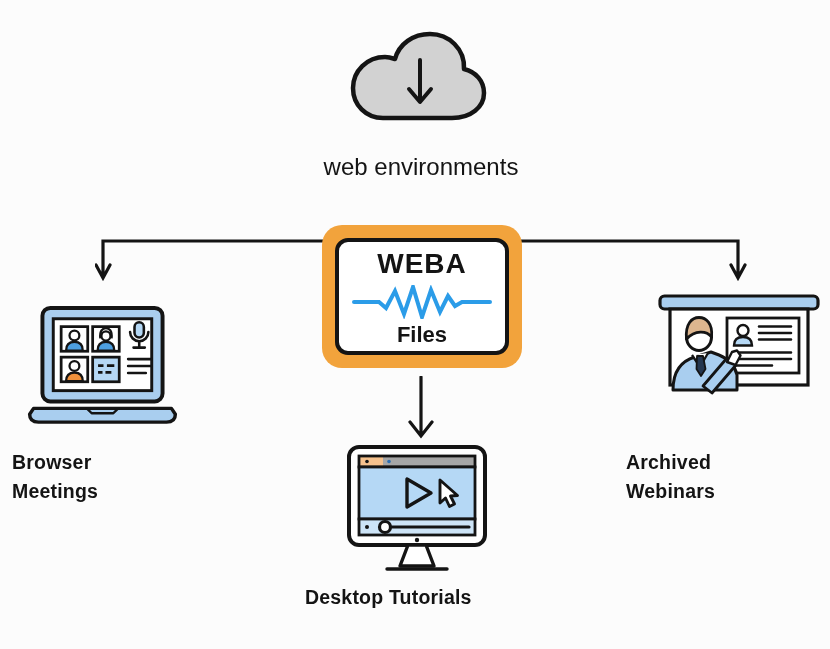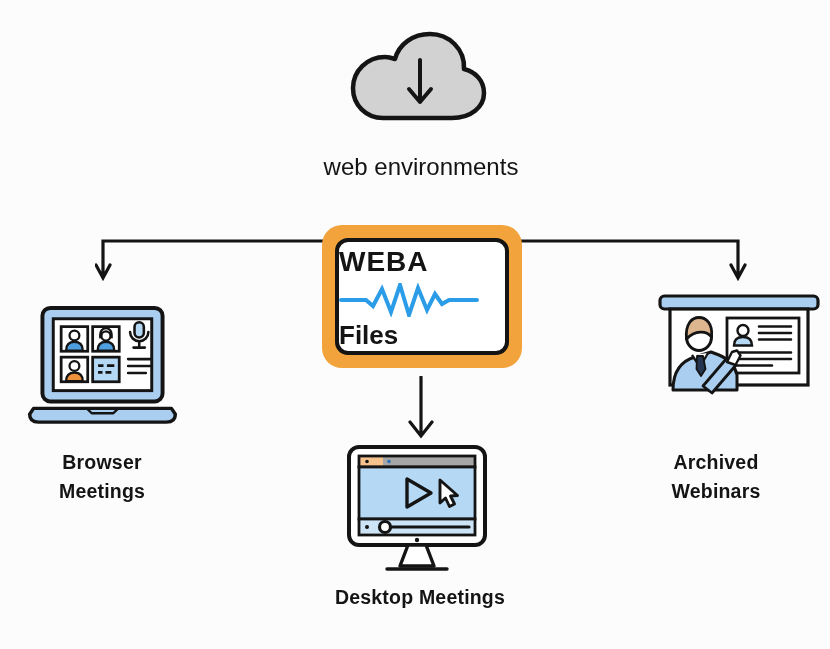--- a/index.html
+++ b/index.html
@@ -12,28 +12,28 @@
   svg{display:block;}
   
   .hub{
     left:322px;top:225px;width:200px;height:143px;
     background:var(--accent-orange);border-radius:20px;
     box-sizing:border-box;padding:13px;
   }
   .hub-inner{
     width:100%;height:100%;background:#fff;
     border:4px solid var(--ink);border-radius:13px;box-sizing:border-box;
-    display:flex;flex-direction:column;align-items:flex-start;justify-content:center;
+    display:flex;flex-direction:column;align-items:center;justify-content:center;
   }
   .hub-title{font-size:28px;font-weight:bold;letter-spacing:1px;line-height:1;margin-top:2px;}
-  .hub-subtitle{font-size:26px;font-weight:bold;line-height:1;margin-top:5px;}
+  .hub-subtitle{font-size:22px;font-weight:bold;line-height:1;margin-top:5px;}
   .hub-wave{margin-top:7px;}
   
   .node-label{
-    text-align:center;font-weight:bold;font-size:19.5px;line-height:29px;
+    font-weight:bold;font-size:19.5px;line-height:29px;
     white-space:pre-line;letter-spacing:.2px;
   }
   .source-label{
     text-align:center;font-weight:400;font-size:24px;line-height:22px;
   }
   .lbl-left{left:12px;top:448px;width:180px;}
   .lbl-right{left:626px;top:448px;width:180px;}
   .lbl-bottom{left:305px;top:583px;width:230px;}
   .lbl-source{left:316px;top:156px;width:210px;}
   
@@ -154,17 +154,17 @@
       <path d="M53.5,85 L132,85" class="ink-stroke" stroke-width="3.2" stroke-linecap="round"></path>
       <circle cx="48" cy="85" r="5.5" fill="#fff" stroke="var(--ink)" stroke-width="3.2"></circle>
     </g>
     <circle cx="80" cy="98" r="2.2" fill="var(--ink)"></circle>
     <polygon points="71,103 89,103 97,124 63,124" fill="#fff" stroke="var(--ink)" stroke-width="3.4" stroke-linejoin="round"></polygon>
     <path d="M50,127 L110,127" class="ink-stroke" stroke-width="3.4" stroke-linecap="round"></path>
   </svg>
 
   <div class="abs node-label lbl-left">Browser
 Meetings</div>
-  <div class="abs node-label lbl-bottom">Desktop Meetings</div>
+  <div class="abs node-label lbl-bottom">Desktop Tutorials</div>
   <div class="abs node-label lbl-right">Archived
 Webinars</div>
 
 </div>
 
 </body></html>

